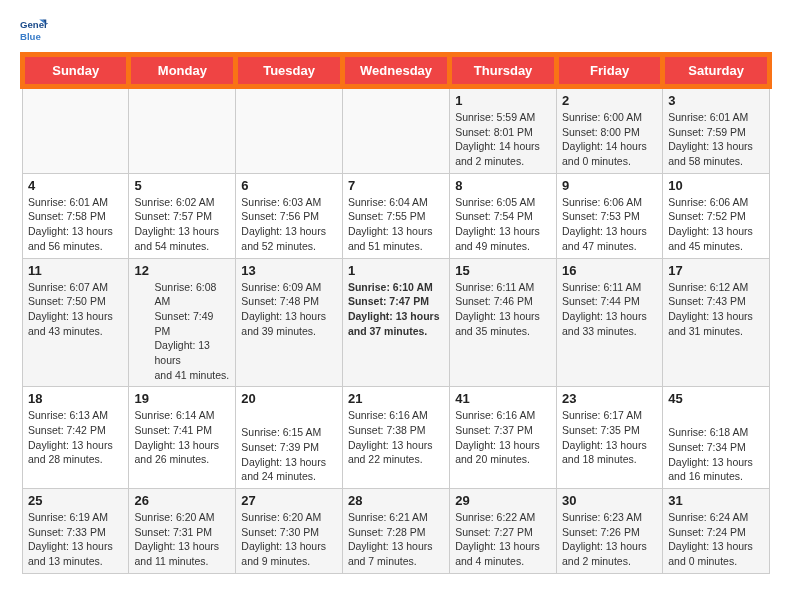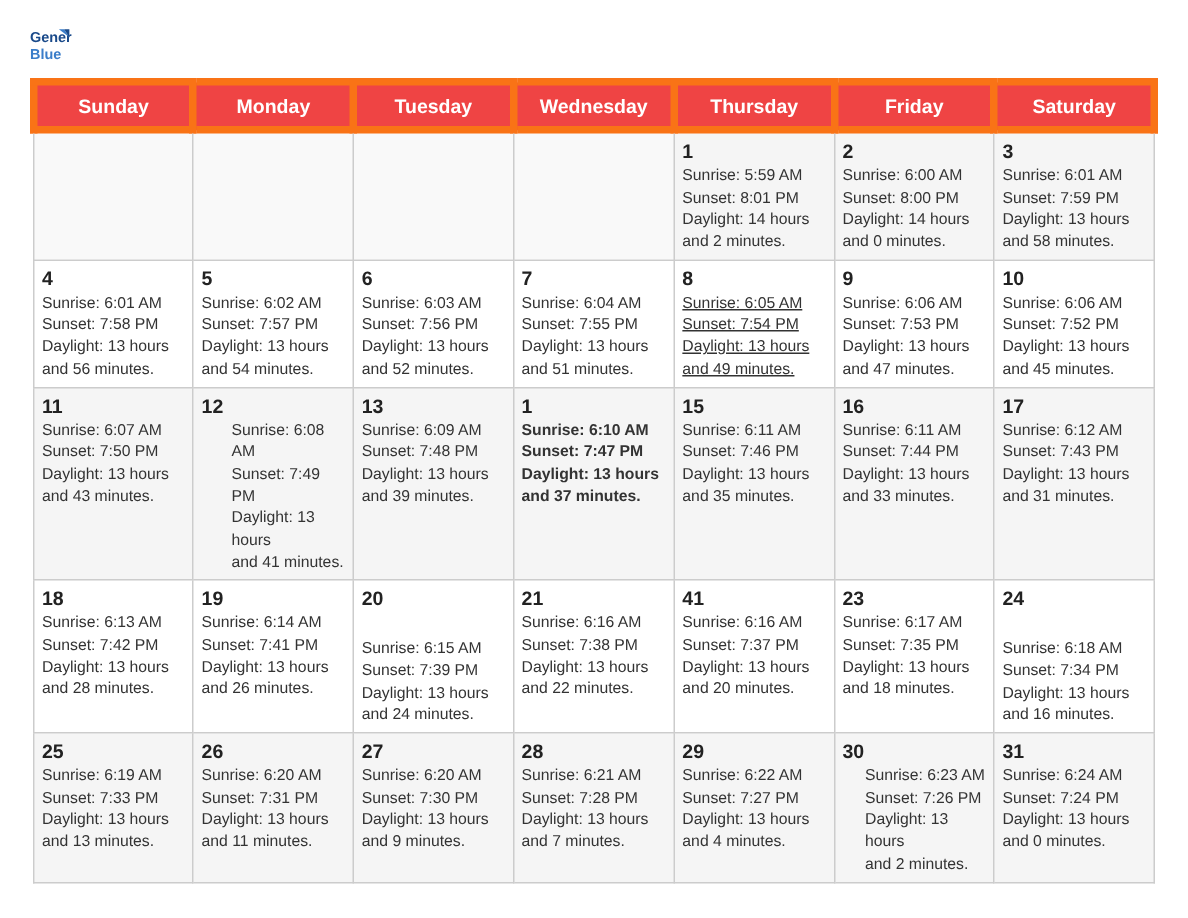--- a/index.html
+++ b/index.html
@@ -165,21 +165,21 @@
         </td>
         <td>
           <span class="day-number">7</span>
           <div class="cell-content" style="white-space: pre-line;">Sunrise: 6:04 AM
 Sunset: 7:55 PM
 Daylight: 13 hours
 and 51 minutes.</div>
         </td>
         <td>
           <span class="day-number">8</span>
-          <div class="cell-content" style="white-space: pre-line; text-decoration: underline;">Sunrise: 6:05 AM
+          <div class="cell-content" style="white-space: pre-line;">Sunrise: 6:05 AM
 Sunset: 7:54 PM
 Daylight: 13 hours
 and 49 minutes.</div>
         </td>
         <td>
           <span class="day-number">9</span>
           <div class="cell-content" style="white-space: pre-line;">Sunrise: 6:06 AM
 Sunset: 7:53 PM
 Daylight: 13 hours
 and 47 minutes.</div>
@@ -280,21 +280,21 @@
 and 20 minutes.</div>
         </td>
         <td>
           <span class="day-number">23</span>
           <div class="cell-content" style="white-space: pre-line;">Sunrise: 6:17 AM
 Sunset: 7:35 PM
 Daylight: 13 hours
 and 18 minutes.</div>
         </td>
         <td>
-          <span class="day-number">24</span>
+          <span class="day-number">45</span>
           <div class="cell-content" style="white-space: pre-line; margin-top: 19px;">Sunrise: 6:18 AM
 Sunset: 7:34 PM
 Daylight: 13 hours
 and 16 minutes.</div>
         </td>
       </tr>
       <tr>
         <td>
           <span class="day-number">25</span>
           <div class="cell-content" style="white-space: pre-line;">Sunrise: 6:19 AM
@@ -325,21 +325,21 @@
         </td>
         <td>
           <span class="day-number">29</span>
           <div class="cell-content" style="white-space: pre-line;">Sunrise: 6:22 AM
 Sunset: 7:27 PM
 Daylight: 13 hours
 and 4 minutes.</div>
         </td>
         <td>
           <span class="day-number">30</span>
-          <div class="cell-content" style="white-space: pre-line; margin-left: 15px;">Sunrise: 6:23 AM
+          <div class="cell-content" style="white-space: pre-line;">Sunrise: 6:23 AM
 Sunset: 7:26 PM
 Daylight: 13 hours
 and 2 minutes.</div>
         </td>
         <td>
           <span class="day-number">31</span>
           <div class="cell-content" style="white-space: pre-line;">Sunrise: 6:24 AM
 Sunset: 7:24 PM
 Daylight: 13 hours
 and 0 minutes.</div>

